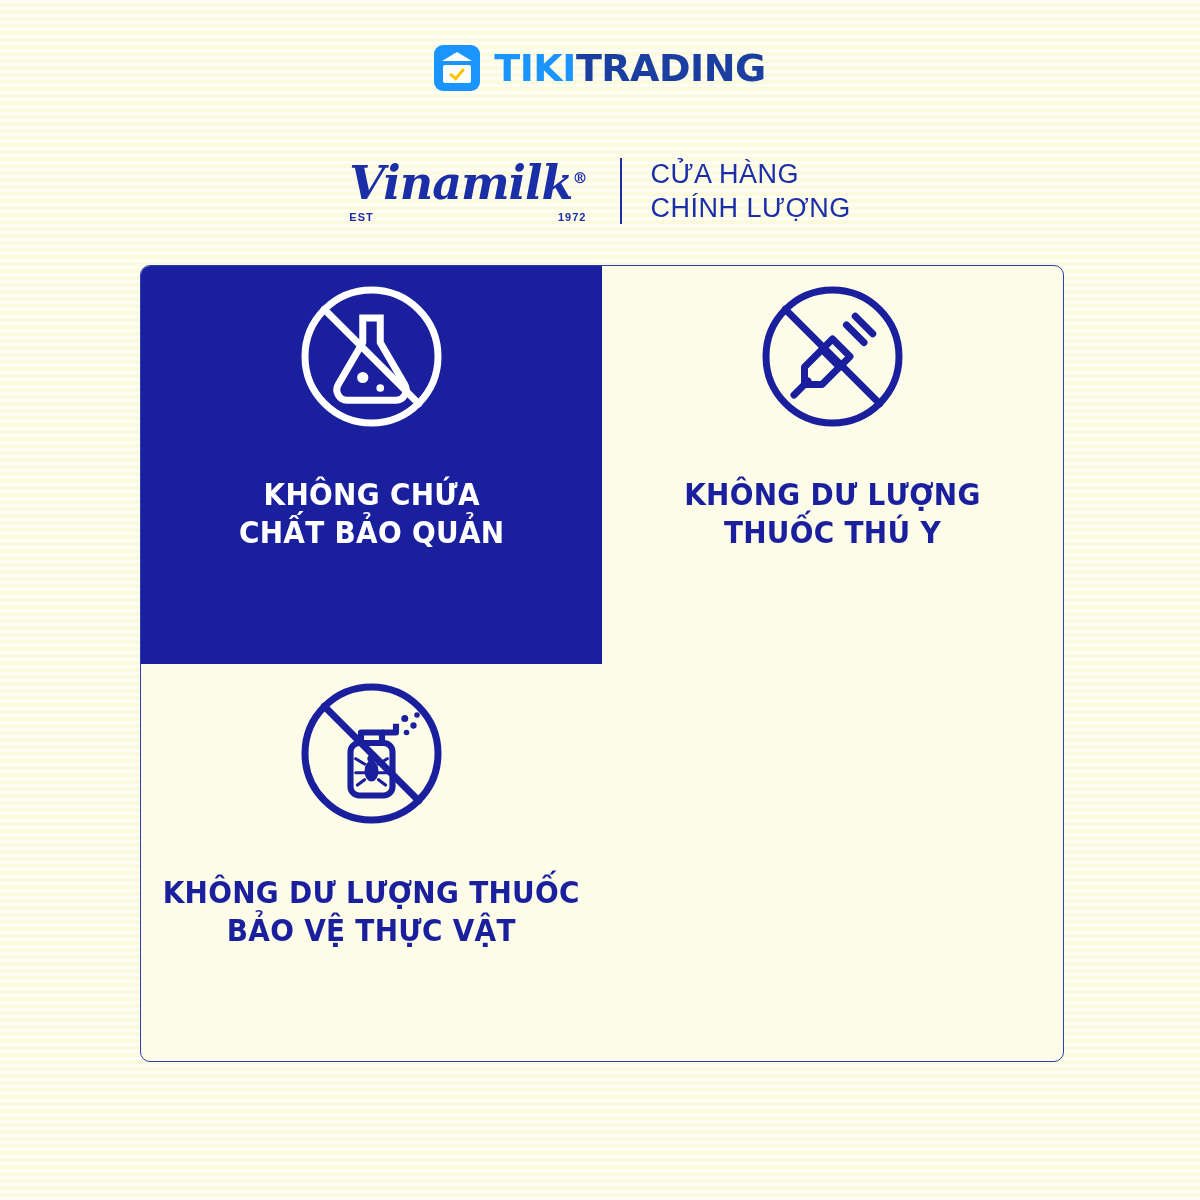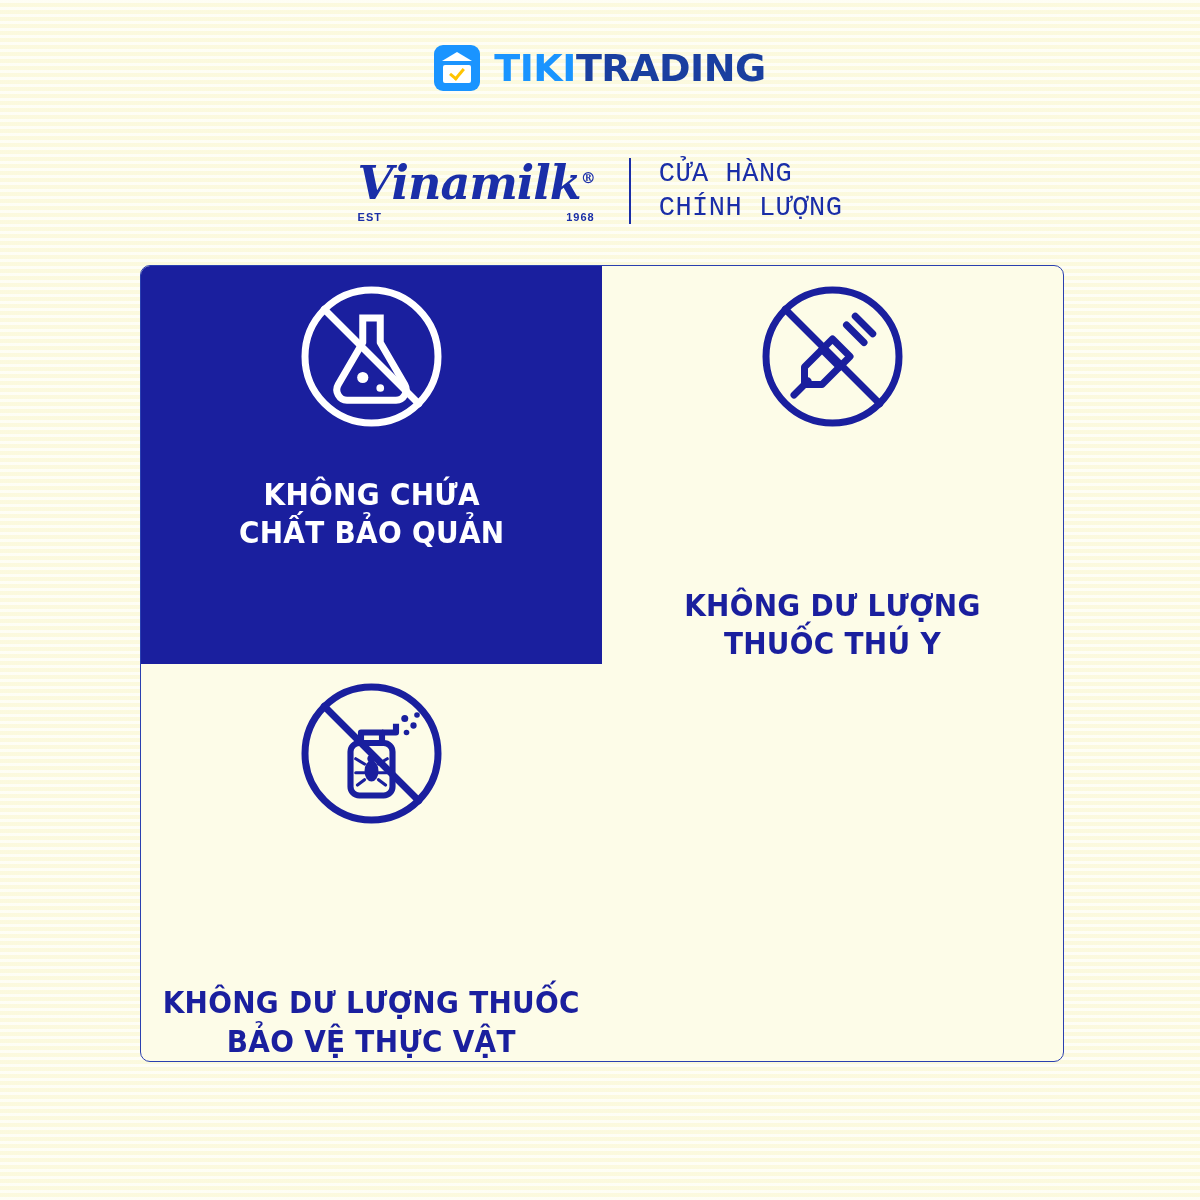--- a/index.html
+++ b/index.html
@@ -136,21 +136,21 @@
   .brand-divider {
     width: 2px;
     height: 66px;
     background: #1a2ea8;
   }
   .store-text {
     color: #1a2ea8;
     font-size: 27px;
     line-height: 1.26;
     letter-spacing: 0.5px;
-    font-family: Liberation Mono, monospace;
+    font-family: Liberation Sans, sans-serif;
   }
 
   
   .quad {
     position: absolute;
     left: 140px;
     top: 265px;
     width: 922px;
     height: 795px;
     display: grid;
@@ -162,21 +162,21 @@
     background: #fdfce8;
   }
   .cell {
     display: flex;
     flex-direction: column;
     align-items: center;
     justify-content: flex-start;
     box-sizing: border-box;
   }
   .cell.filled { background: #1a1f9e; }
-  .cell.plain  { background: transparent; justify-content: space-between; }
+  .cell.plain  { background: transparent; }
   .cell .icon-wrap {
     width: 180px;
     height: 180px;
     display: flex;
     align-items: center;
     justify-content: center;
   }
   .cell .label {
     margin-top: 30px;
     text-align: center;
@@ -210,21 +210,21 @@
     </div>
   </div>
 
   <div class="brand-row">
     <div class="vinamilk-block">
       <div class="vinamilk-name">
         <span>Vinamilk</span><span class="reg">®</span>
       </div>
       <div class="vinamilk-sub">
         <span>EST</span>
-        <span>1968</span>
+        <span>1972</span>
       </div>
     </div>
     <div class="brand-divider"></div>
     <div class="store-text">
       <div>CỬA HÀNG</div>
       <div>CHÍNH LƯỢNG</div>
     </div>
   </div>
 
   <div class="quad">

